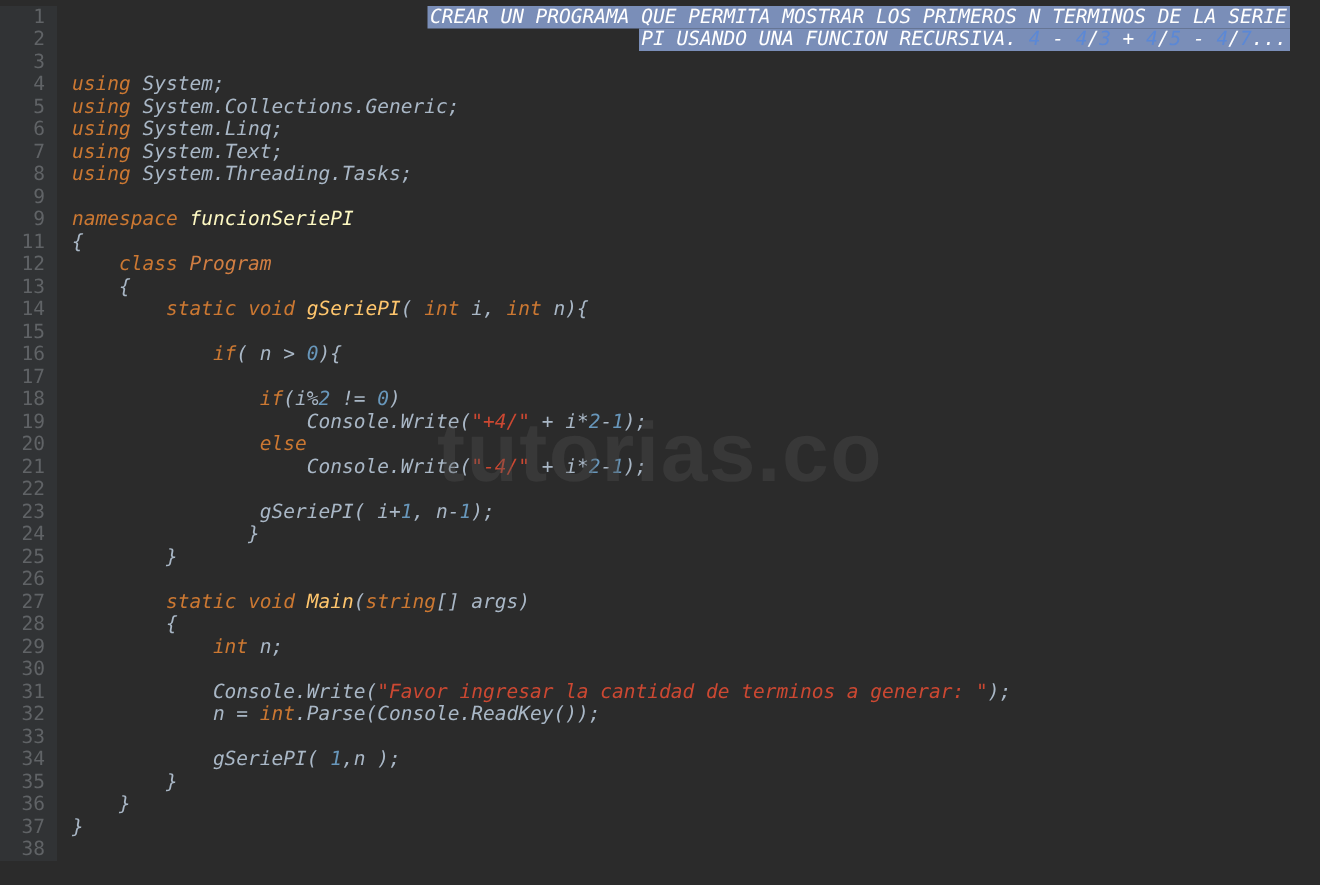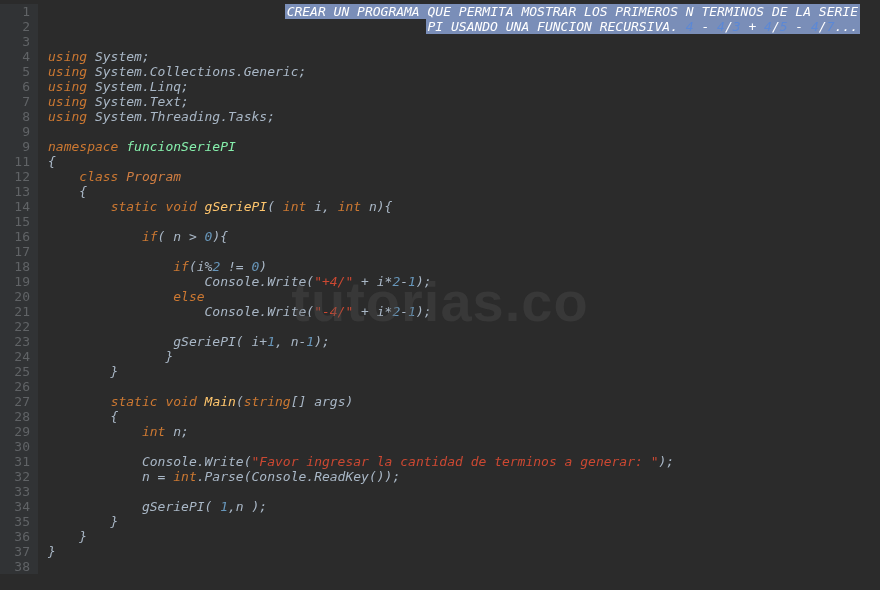--- a/index.html
+++ b/index.html
@@ -26,21 +26,21 @@
     user-select: none;
   }
   .gutter .ln { height: 15px; }
   .code {
     flex: 1;
     padding-left: 10px;
     color: #a9b7c6;
   }
   .line { height: 15px; white-space: pre; font-style: italic; }
   .kw { color: #cc7832; }
-  .ident-ns { color: #86efac; }
+  .ident-ns { color: #fef9c3; }
   .ident-prog { color: #d17e42; }
   .method { color: #ffc66d; }
   .num { color: #6897bb; }
   .str { color: #cc4832; }
   .comment-sel {
     background: #7a8eb8;
     color: #ffffff;
     padding: 0 2px;
   }
   .comment-frac { color: #5b88d6; }

